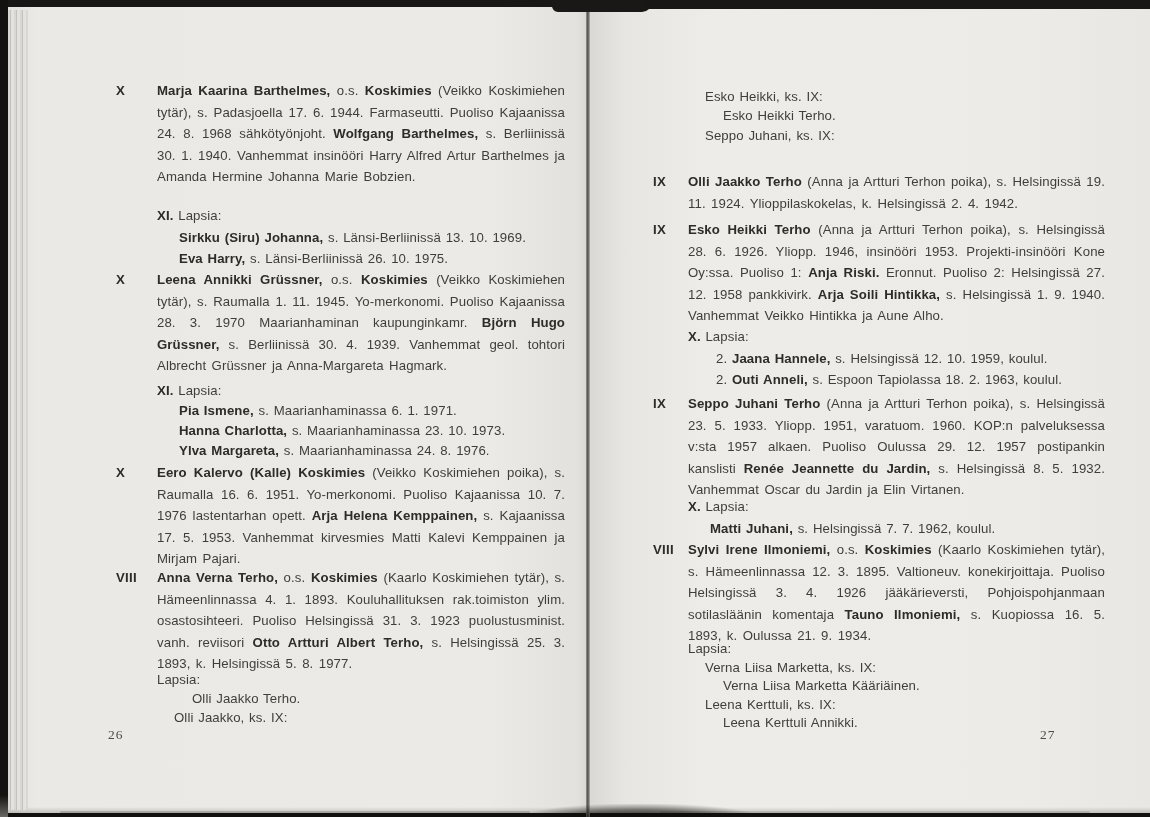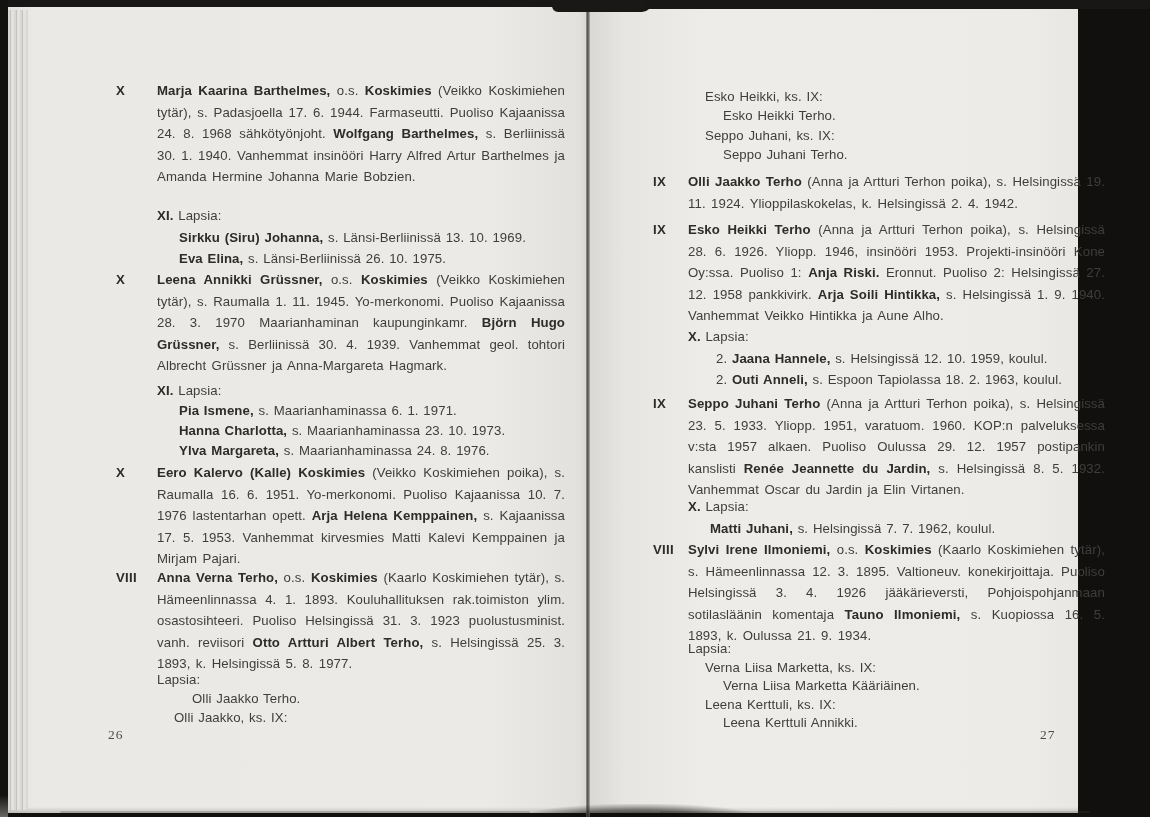--- a/index.html
+++ b/index.html
@@ -16,21 +16,21 @@
   .edge-left{position:absolute;left:0;top:0;width:8px;height:800px;background:#141210;}
   .edge-left-fade{position:absolute;left:0;top:795px;width:8px;height:22px;background:linear-gradient(to bottom,#141210,#6a6864);}
   
   .page-stack{position:absolute;left:8px;top:10px;width:20px;height:800px;
     background:repeating-linear-gradient(to right,#d7d6d2 0 2px,#bfbeba 2px 3px,#e3e2de 3px 6px);
     opacity:.9;}
   
   .page{position:absolute;top:7px;height:806px;}
   .page.left{left:8px;width:578px;
     background:linear-gradient(to right,#e3e2de 0,#eae9e5 28px,#ebeae6 480px,#e2e1dd 570px,#d9d8d4 100%);}
-  .page.right{left:590px;width:488px;
+  .page.right{left:590px;width:560px;
     background:linear-gradient(to right,#d9d8d4 0,#e7e6e2 35px,#edece8 120px,#ecebe7 440px,#e8e7e3 100%);}
   .page::after{content:"";position:absolute;left:0;right:0;bottom:0;height:6px;
     background:linear-gradient(to bottom,rgba(0,0,0,0),rgba(70,68,64,.25));}
   
   .gutter{position:absolute;left:586px;top:0;width:4px;height:817px;
     background:linear-gradient(to right,#9b9995,#4d4b48 45%,#6b6965 60%,#b5b3af);}
   .bottom-smudge{position:absolute;left:520px;top:804px;width:240px;height:18px;
     background:radial-gradient(ellipse at 50% 90%,rgba(15,13,11,.95) 0%,rgba(15,13,11,.5) 45%,rgba(15,13,11,0) 75%);}
   .bottom-line{position:absolute;left:60px;top:811px;width:470px;height:2px;background:rgba(80,78,74,.28);border-radius:2px;}
   .bottom-line.r{left:660px;width:430px;background:rgba(80,78,74,.18);}
@@ -61,21 +61,21 @@
 
   <div class="page left">
     <div class="content" id="leftContent">
         <div class="block entry" style="top: 73px;">
           <span class="gen">X</span>
           <div class="etext"><span class="b">Marja Kaarina Barthelmes,</span><span> o.s. </span><span class="b">Koskimies</span><span> (Veikko Koskimiehen tytär), s. Padasjoella 17. 6. 1944. Farmaseutti. Puoliso Kajaanissa 24. 8. 1968 sähkötyönjoht. </span><span class="b">Wolfgang Barthelmes,</span><span> s. Berliinissä 30. 1. 1940. Vanhemmat insinööri Harry Alfred Artur Barthelmes ja Amanda Hermine Johanna Marie Bobzien.</span></div>
         </div>
         <div class="block list" style="top: 198px;">
           <div class="lrow" style="padding-left: 0px; line-height: 21.5px;"><span class="b">XI.</span><span> Lapsia:</span></div>
           <div class="lrow" style="padding-left: 22px; line-height: 21.5px;"><span class="b">Sirkku (Siru) Johanna,</span><span> s. Länsi-Berliinissä 13. 10. 1969.</span></div>
-          <div class="lrow" style="padding-left: 22px; line-height: 21.5px;"><span class="b">Eva Elina,</span><span> s. Länsi-Berliinissä 26. 10. 1975.</span></div>
+          <div class="lrow" style="padding-left: 22px; line-height: 21.5px;"><span class="b">Eva Harry,</span><span> s. Länsi-Berliinissä 26. 10. 1975.</span></div>
         </div>
         <div class="block entry" style="top: 262px;">
           <span class="gen">X</span>
           <div class="etext"><span class="b">Leena Annikki Grüssner,</span><span> o.s. </span><span class="b">Koskimies</span><span> (Veikko Koskimiehen tytär), s. Raumalla 1. 11. 1945. Yo-merkonomi. Puoliso Kajaanissa 28. 3. 1970 Maarianhaminan kaupunginkamr. </span><span class="b">Björn Hugo Grüssner,</span><span> s. Berliinissä 30. 4. 1939. Vanhemmat geol. tohtori Albrecht Grüssner ja Anna-Margareta Hagmark.</span></div>
         </div>
         <div class="block list" style="top: 374px;">
           <div class="lrow" style="padding-left: 0px; line-height: 20px;"><span class="b">XI.</span><span> Lapsia:</span></div>
           <div class="lrow" style="padding-left: 22px; line-height: 20px;"><span class="b">Pia Ismene,</span><span> s. Maarianhaminassa 6. 1. 1971.</span></div>
           <div class="lrow" style="padding-left: 22px; line-height: 20px;"><span class="b">Hanna Charlotta,</span><span> s. Maarianhaminassa 23. 10. 1973.</span></div>
           <div class="lrow" style="padding-left: 22px; line-height: 20px;"><span class="b">Ylva Margareta,</span><span> s. Maarianhaminassa 24. 8. 1976.</span></div>
@@ -96,21 +96,20 @@
       </div>
     <div class="pagenum l">26</div>
   </div>
 
   <div class="page right">
     <div class="content" id="rightContent">
         <div class="block list" style="top: 80px;">
           <div class="lrow" style="padding-left: 17px; line-height: 19.3px;"><span>Esko Heikki, ks. IX:</span></div>
           <div class="lrow" style="padding-left: 35px; line-height: 19.3px;"><span>Esko Heikki Terho.</span></div>
           <div class="lrow" style="padding-left: 17px; line-height: 19.3px;"><span>Seppo Juhani, ks. IX:</span></div>
-          <div class="lrow" style="padding-left: 35px; line-height: 19.3px;"><span>Seppo Juhani Terho.</span></div>
         </div>
         <div class="block entry" style="top: 164px;">
           <span class="gen">IX</span>
           <div class="etext"><span class="b">Olli Jaakko Terho</span><span> (Anna ja Artturi Terhon poika), s. Helsingissä 19. 11. 1924. Ylioppilaskokelas, k. Helsingissä 2. 4. 1942.</span></div>
         </div>
         <div class="block entry" style="top: 212px;">
           <span class="gen">IX</span>
           <div class="etext"><span class="b">Esko Heikki Terho</span><span> (Anna ja Artturi Terhon poika), s. Helsingissä 28. 6. 1926. Yliopp. 1946, insinööri 1953. Projekti-insinööri Kone Oy:ssa. Puoliso 1: </span><span class="b">Anja Riski.</span><span> Eronnut. Puoliso 2: Helsingissä 27. 12. 1958 pankkivirk. </span><span class="b">Arja Soili Hintikka,</span><span> s. Helsingissä 1. 9. 1940. Vanhemmat Veikko Hintikka ja Aune Alho.</span></div>
         </div>
         <div class="block list" style="top: 319px;">

